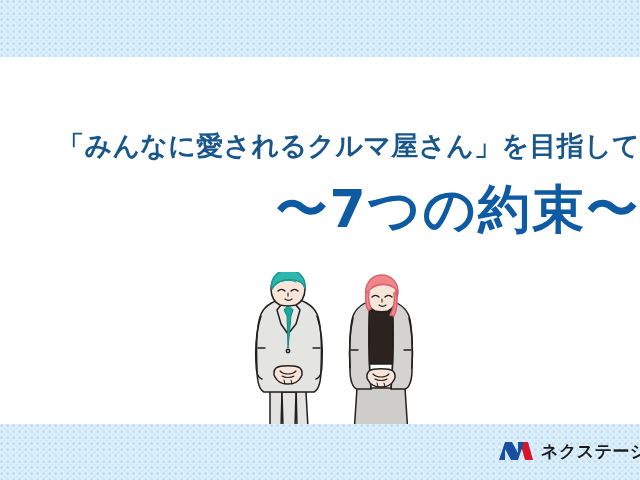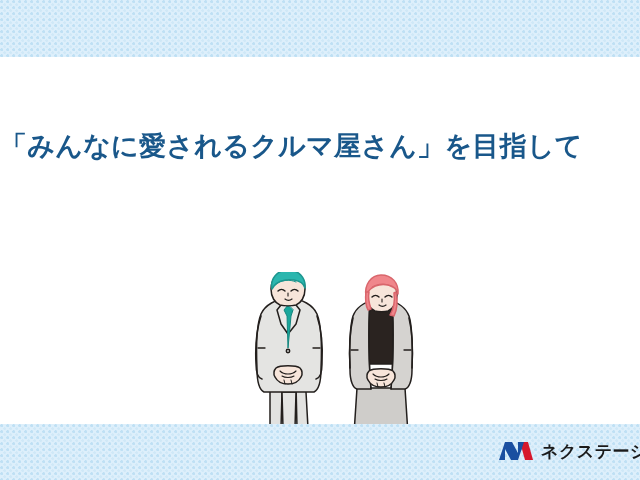--- a/index.html
+++ b/index.html
@@ -26,21 +26,21 @@
       radial-gradient(circle at 1.6px 1.6px, #cfe8f7 1.1px, rgba(207,232,247,0) 1.5px);
     background-size:6px 6px, 6px 6px;
     background-position:0 0, 3px 3px;
   }
   #band-top{top:0;height:57px;}
   #band-bottom{top:424px;height:56px;}
 
   
   .headline{
     position:absolute;left:0;width:640px;
-    text-align:left;
+    text-align:right;
     color:#1a5a8c;
     font-weight:700;
     letter-spacing:0.3px;
     white-space:nowrap;
   }
   #headline-line1{
     top:129px;
     font-size:27px;
     line-height:34px;
     color:#19578a;
@@ -84,20 +84,21 @@
 </style>
 </head>
 <body>
 
 <div id="stage">
 
   <div id="band-top" class="dotband"></div>
 
   <div id="headline-line1" class="headline">「みんなに愛されるクルマ屋さん」を目指して</div>
 
+  <div id="headline-line2" class="headline">〜7つの約束〜</div>
 
   <div id="illustration">
     <svg viewBox="0 0 190 156" xmlns="http://www.w3.org/2000/svg">
       <g stroke="#231f1d" stroke-width="1.5" stroke-linejoin="round" stroke-linecap="round" fill="none">
 
         <g>
 
           <path d="M34 112 L34 156 L45 156 L46 120 Z" fill="#e2e2e0"></path>
           <path d="M60 112 L61 156 L72 156 L70 120 Z" fill="#e2e2e0"></path>
           <path d="M46 120 L47 156 L59 156 L60 120 Z" fill="#e4e4e2"></path>

